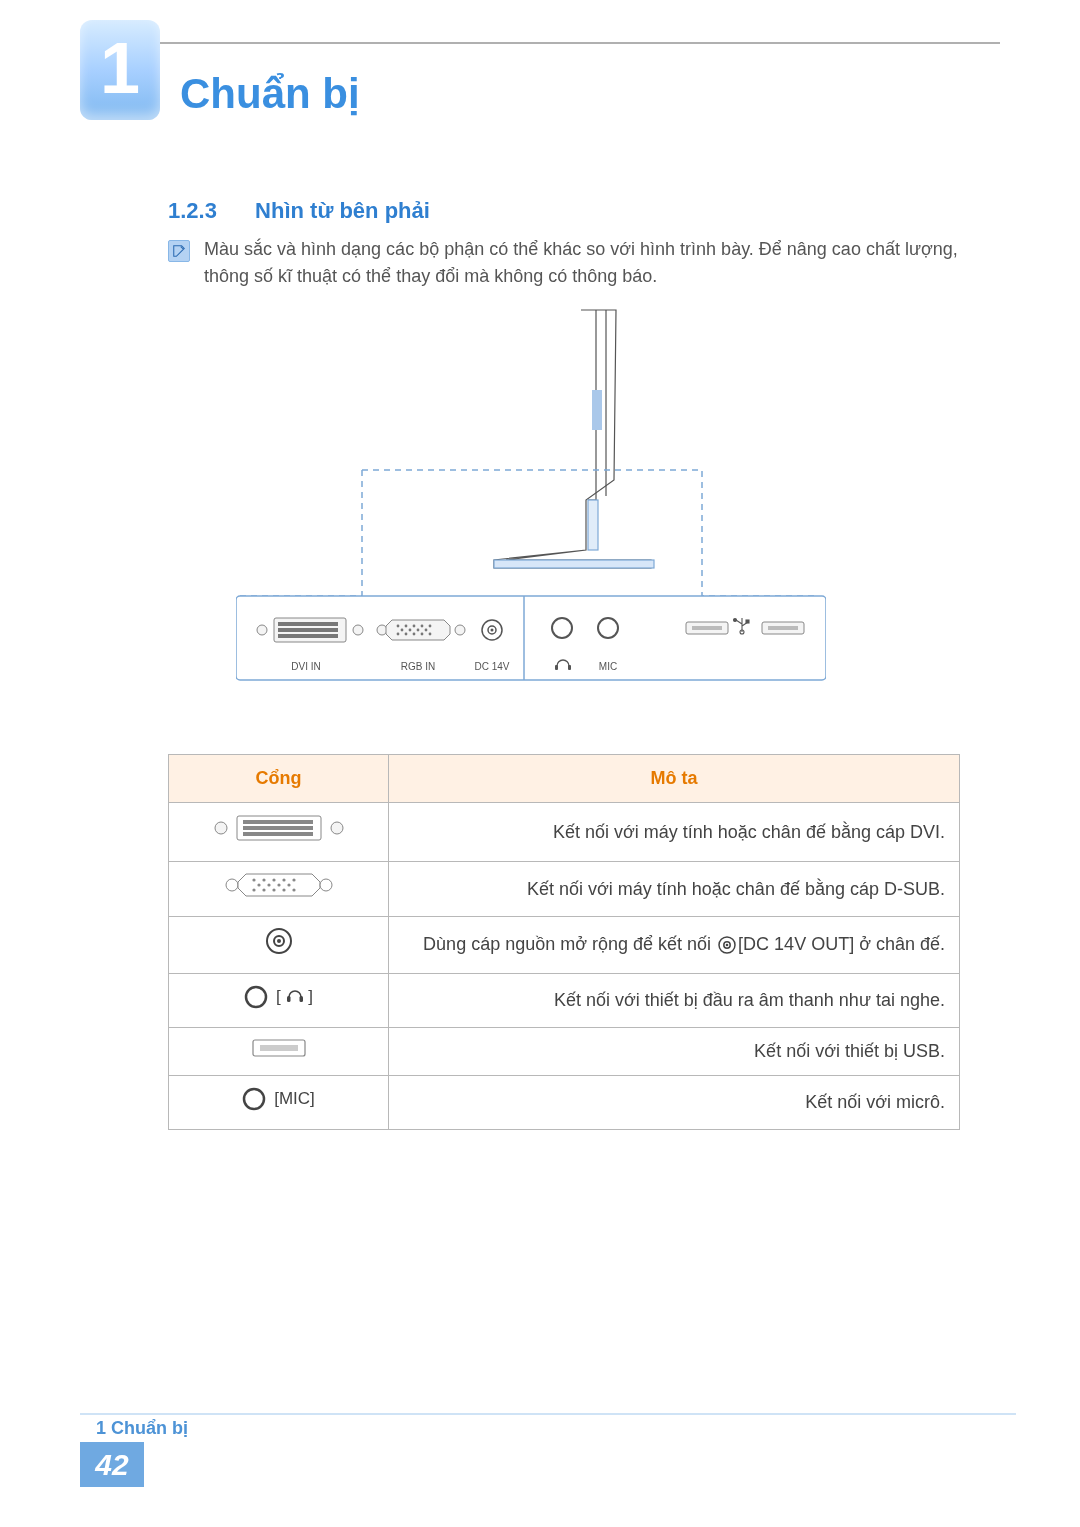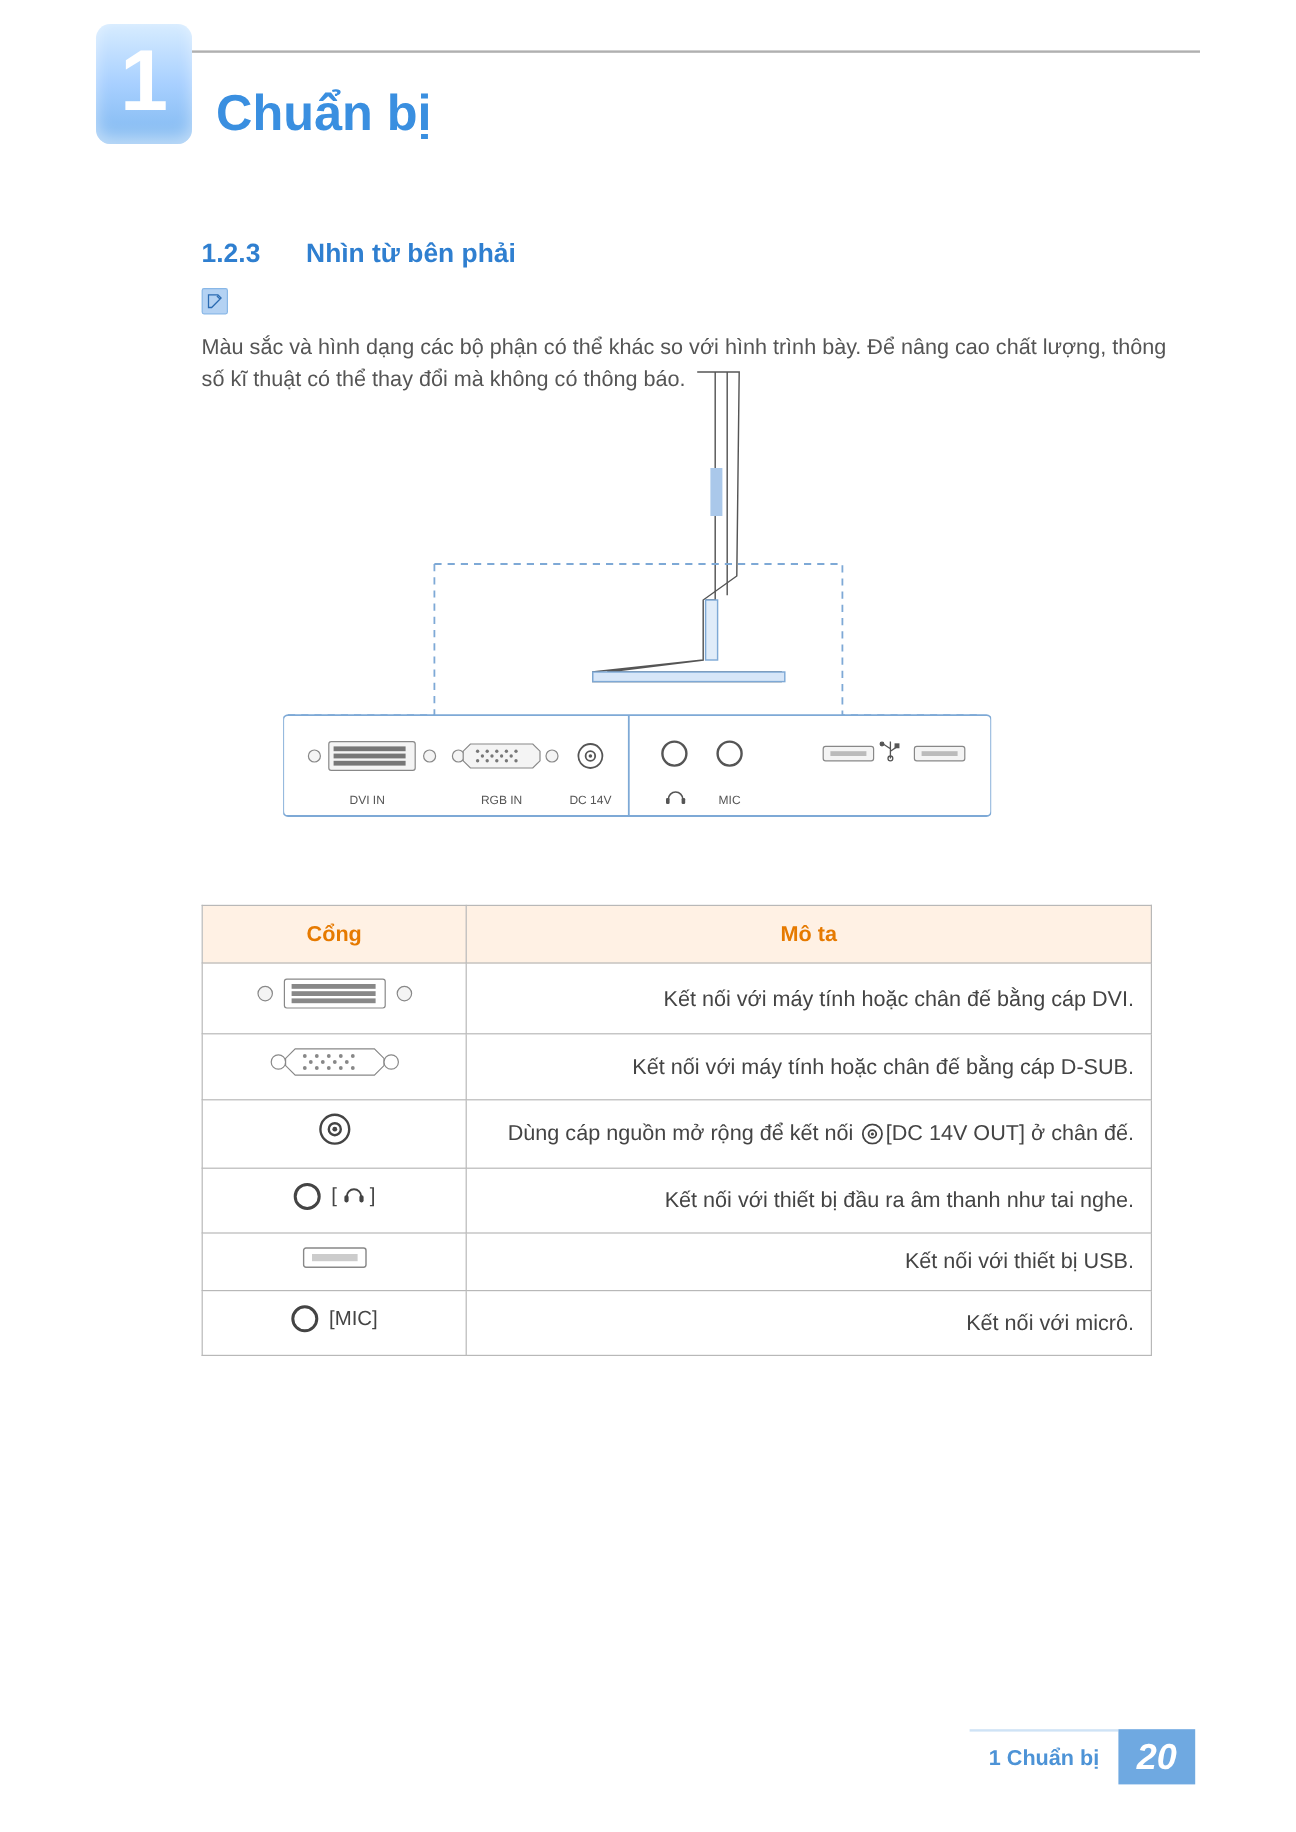--- a/index.html
+++ b/index.html
@@ -55,21 +55,20 @@
   }
   .section-heading .num { margin-right: 32px; }
   .note-row {
     position: absolute;
     left: 168px;
     top: 236px;
     right: 90px;
     display: flex;
     align-items: flex-start;
     gap: 14px;
-    flex-direction: column;
   }
   .note-icon {
     width: 22px;
     height: 22px;
     background: #b4d2f3;
     border: 1px solid #88b7e7;
     border-radius: 2px;
     display: flex;
     align-items: center;
     justify-content: center;
@@ -117,26 +116,27 @@
     gap: 8px;
   }
   .inline-dc {
     display: inline-block;
     vertical-align: middle;
     margin: 0 2px;
   }
   .footer-bar {
     position: absolute;
     left: 80px;
-    right: 84px;
+    right: 64px;
     bottom: 40px;
     height: 46px;
     display: flex;
     align-items: stretch;
     justify-content: flex-end;
+    flex-direction: column;
   }
   .footer-label {
     display: flex;
     align-items: center;
     padding: 0 16px;
     color: #4d93d6;
     font-weight: bold;
     font-size: 18px;
     border-top: 2px solid #cfe3f6;
   }
@@ -359,14 +359,14 @@
           <span class="port-label-inline">[MIC]</span>
         </span>
       </td>
       <td>Kết nối với micrô.</td>
     </tr>
   </tbody>
 </table>
 
 <div class="footer-bar">
   <div class="footer-label">1 Chuẩn bị</div>
-  <div class="footer-page">20</div>
+  <div class="footer-page">42</div>
 </div>
 
 </body></html>

